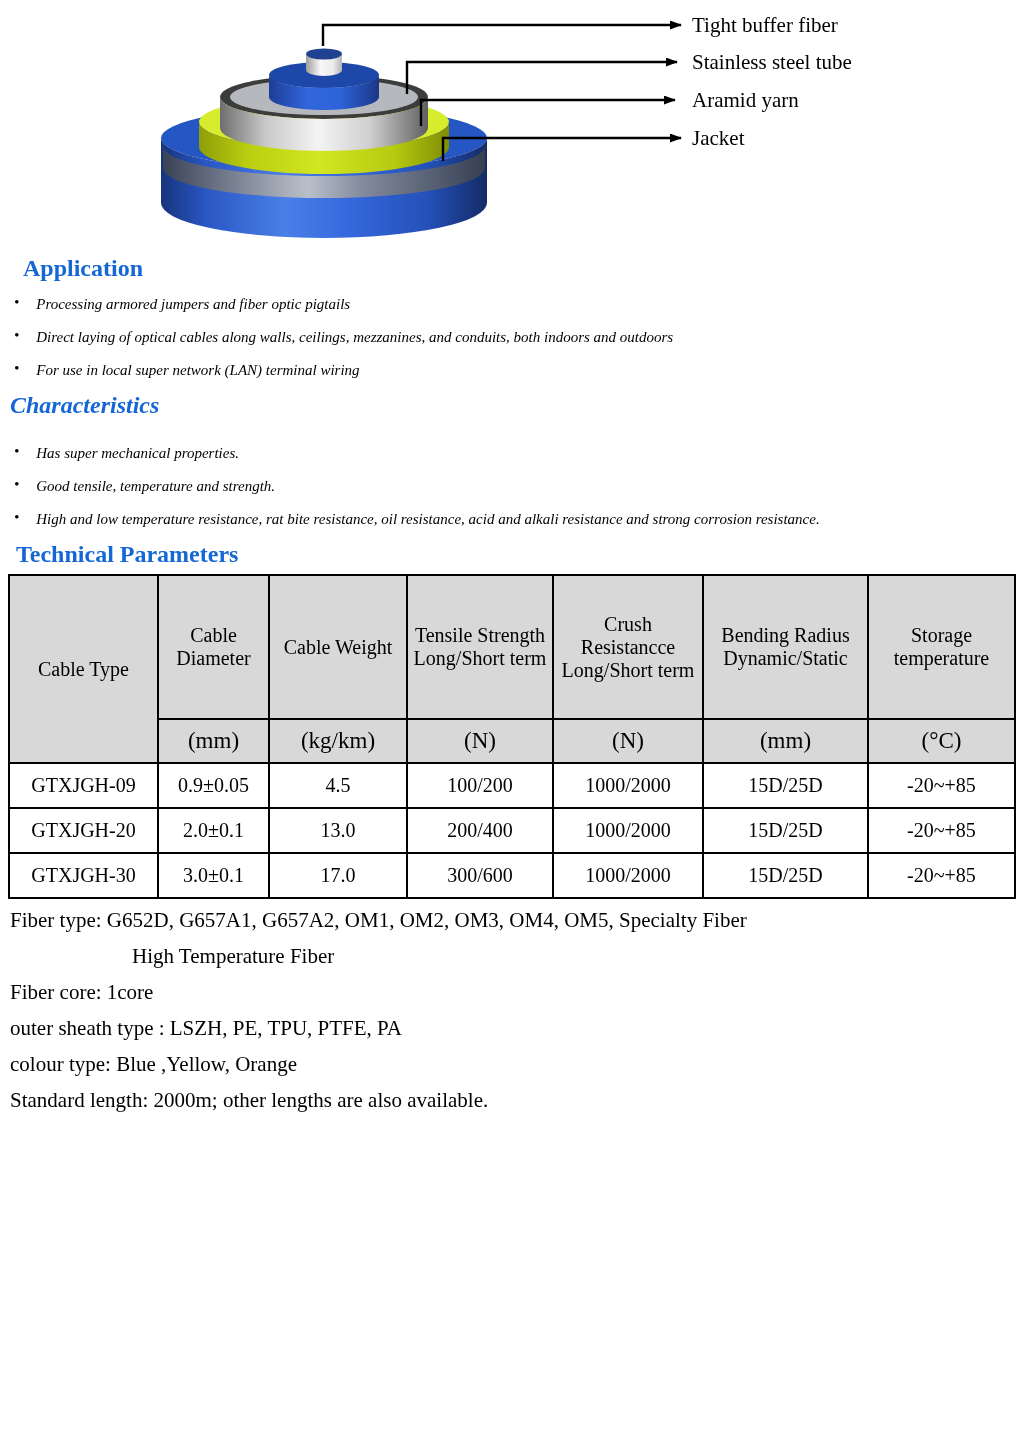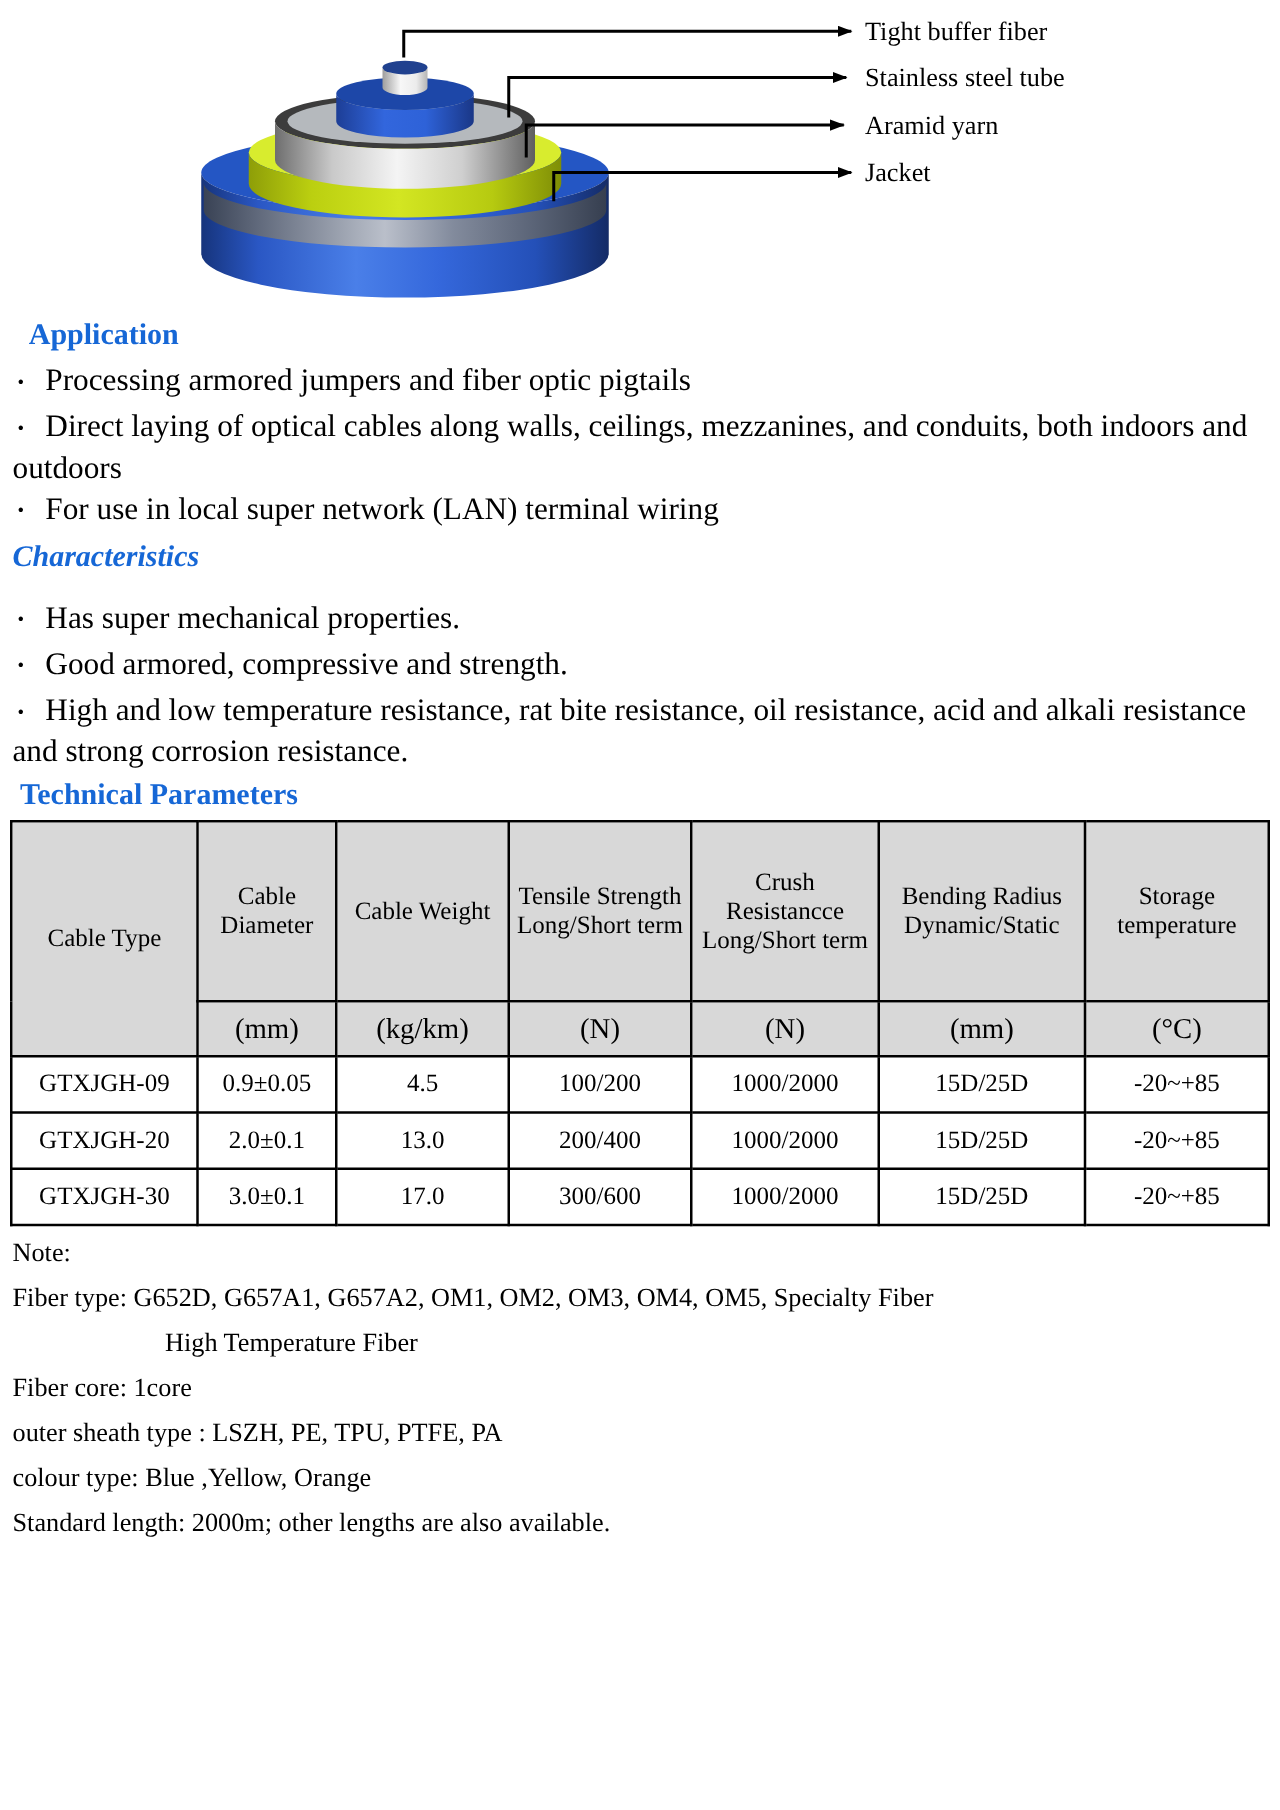--- a/index.html
+++ b/index.html
@@ -21,21 +21,21 @@
 
   .content { padding:0 10px; }
   h2 {
     color:#1667d6; font-size:24px; line-height:28px; font-weight:bold;
     font-family:"Liberation Serif","DejaVu Serif",serif;
   }
   .h-app  { margin:4px 0 8px 13px; }
   .h-char { margin:6px 0 20px 0;font-style:italic; }
   .h-tech { margin:6px 0 6px 6px; }
 
-  .bi { font-size:25px; line-height:29px; margin:4px 0; }
+  .bi { font-size:15px; line-height:29px; margin:4px 0;font-style:italic; }
   .bi::before { content:"\2022"; font-size:15px; margin:0 17px 0 4px; position:relative; top:-2px; }
 
   table.params {
     border-collapse:collapse; table-layout:fixed;
     width:1006px; margin-left:-2px;
     font-size:20px;
   }
   table.params th, table.params td {
     border:2px solid #000; text-align:center; vertical-align:middle;
     font-weight:normal; padding:1px 2px; overflow:hidden;
@@ -143,21 +143,21 @@
 
 <div class="content">
 
   <h2 class="h-app">Application</h2>
   <div class="bi">Processing armored jumpers and fiber optic pigtails</div>
   <div class="bi">Direct laying of optical cables along walls, ceilings, mezzanines, and conduits, both indoors and outdoors</div>
   <div class="bi">For use in local super network (LAN) terminal wiring</div>
 
   <h2 class="h-char">Characteristics</h2>
   <div class="bi">Has super mechanical properties.</div>
-  <div class="bi">Good armored, compressive and strength.</div>
+  <div class="bi">Good tensile, temperature and strength.</div>
   <div class="bi">High and low temperature resistance, rat bite resistance, oil resistance, acid and alkali resistance and strong  corrosion resistance.</div>
 
   <h2 class="h-tech">Technical Parameters</h2>
 
   <table class="params">
     <colgroup>
       <col style="width:149px">
         <col style="width:111px">
         <col style="width:138px">
       <col style="width:146px">
@@ -209,21 +209,20 @@
         <td>17.0</td>
         <td>300/600</td>
         <td>1000/2000</td>
         <td>15D/25D</td>
         <td>-20~+85</td>
       </tr>
     </tbody>
   </table>
 
   <div class="notes">
-    <p>Note:</p>
     <p>Fiber type: G652D, G657A1, G657A2, OM1, OM2, OM3, OM4, OM5, Specialty Fiber</p>
     <p class="indent">High Temperature Fiber</p>
     <p>Fiber core: 1core</p>
     <p>outer sheath type : LSZH, PE, TPU, PTFE, PA</p>
     <p>colour type: Blue ,Yellow, Orange</p>
     <p>Standard length: 2000m; other lengths are also available.</p>
   </div>
 
 </div>
 

